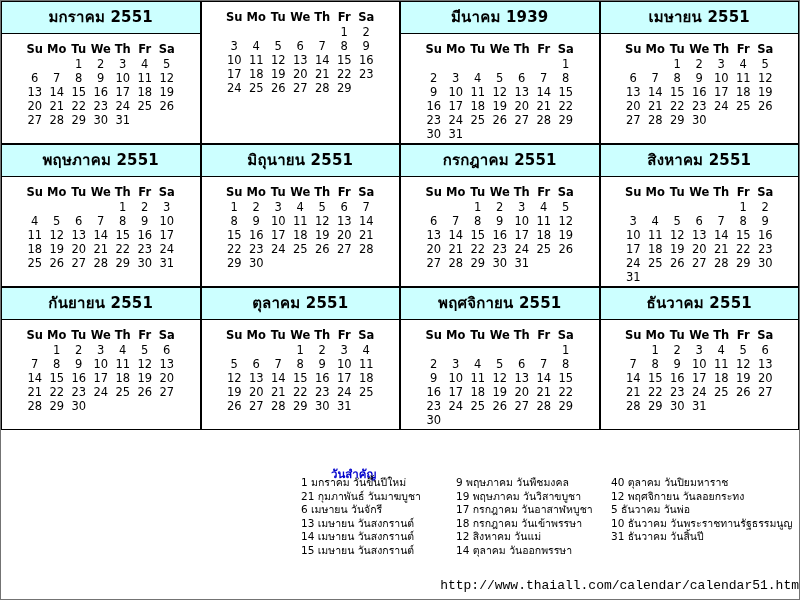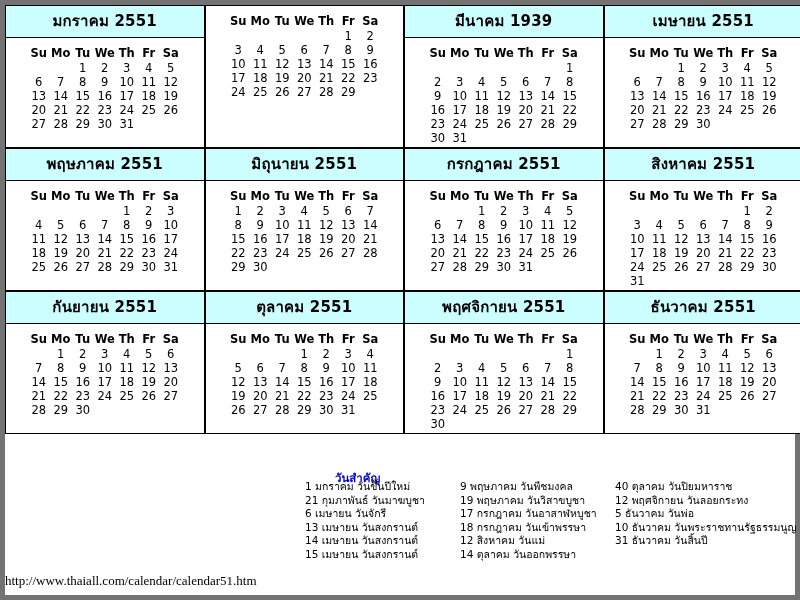--- a/index.html
+++ b/index.html
@@ -6,21 +6,21 @@
   body{
     width:800px;height:600px;
     background:#ffffff;
     font-family:"DejaVu Sans","Liberation Sans",sans-serif;
     overflow:hidden;
   }
   #page{
     position:relative;
     width:800px;height:600px;
     box-sizing:border-box;
-    border:5px solid #737373;
+    border:1px solid #737373;
     background:#fff;
   }
   .cal-grid{
     display:grid;
     grid-template-columns:repeat(4,1fr);
     grid-template-rows:repeat(3,auto);
     width:798px;
   }
   .month{
     box-sizing:border-box;
@@ -89,24 +89,24 @@
     color:#000;
   }
   .legend-col{ width:155px; }
   .legend-col.wide{ width:180px; }
   .legend-col div{
     line-height:13.5px;
     white-space:nowrap;
   }
   .footer{
     position:absolute;
-    left:0;right:16px;
+    left:0;right:0;
     bottom:6px;
-    text-align:left;
-    font-family:Liberation Serif, serif;
+    text-align:right;
+    font-family:Liberation Mono, monospace;
     font-size:13px;
     color:#000;
   }
 </style>
 </head>
 <body>
 
 <div id="page">
 
   <div class="cal-grid">

